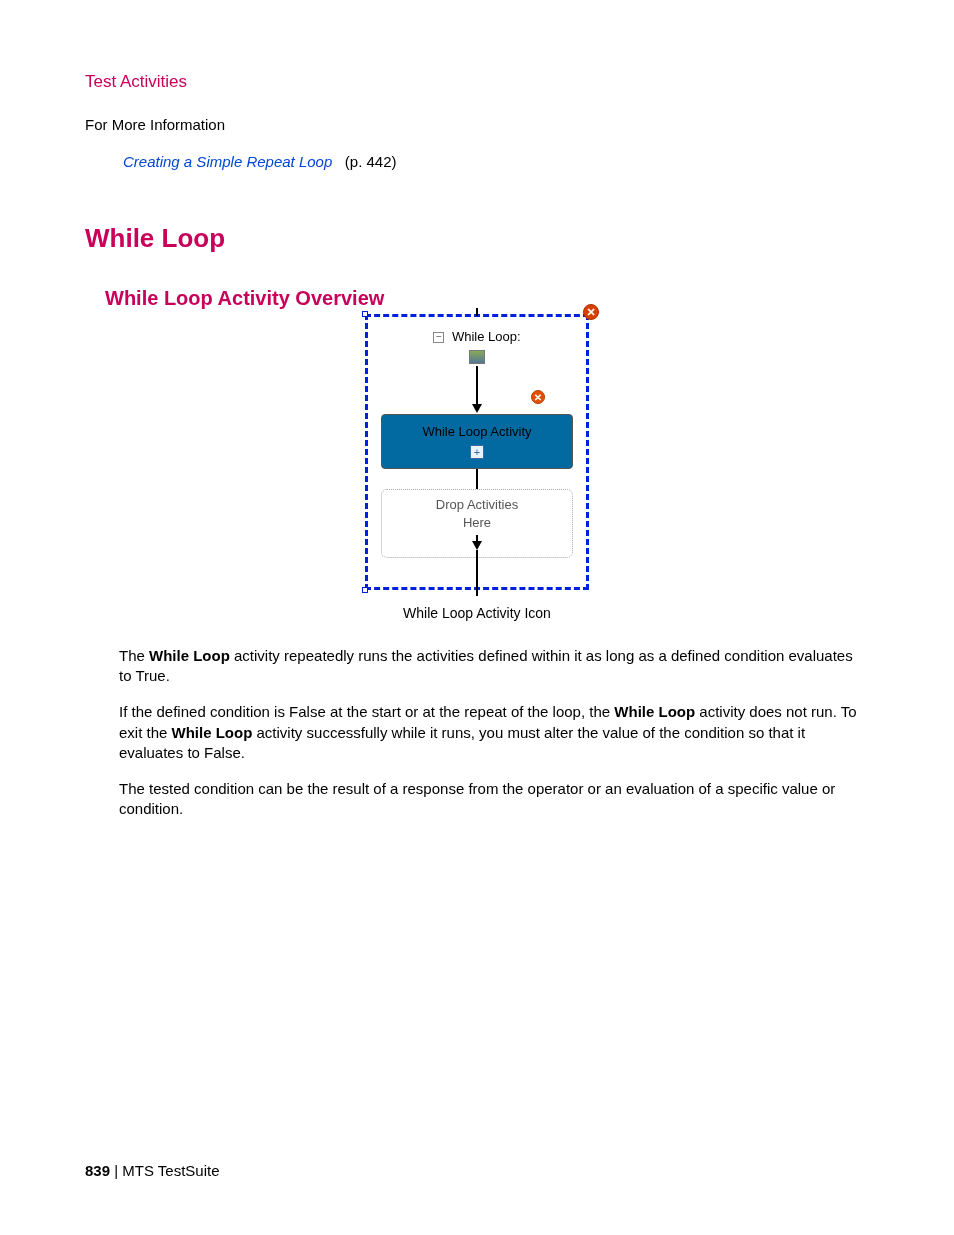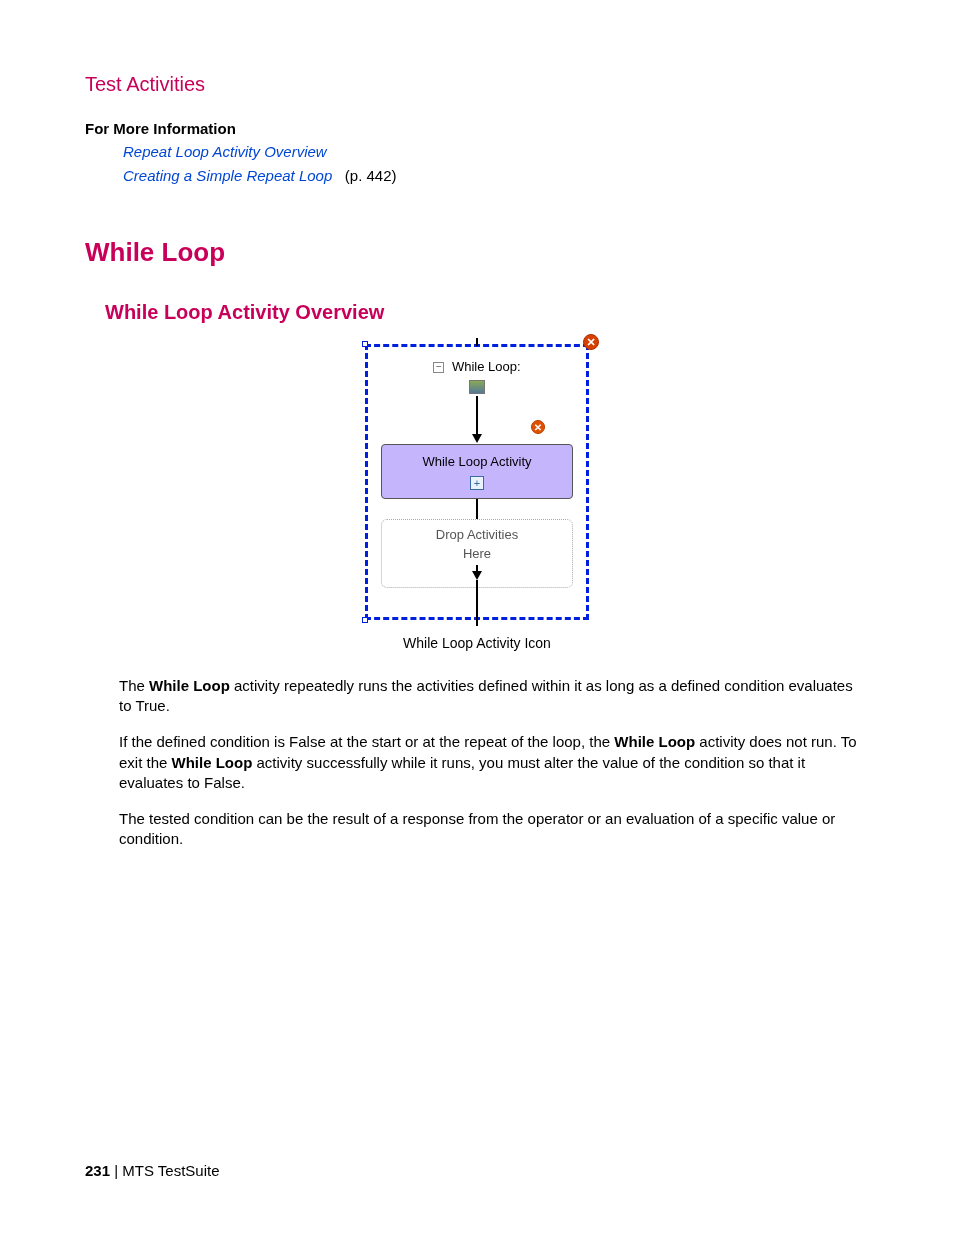--- a/index.html
+++ b/index.html
@@ -9,27 +9,27 @@
       height: 1235px;
       background: #fff;
       position: relative;
       padding: 70px 85px 50px 85px;
       font-size: 15px;
       line-height: 1.4;
       color: #000;
     }
     .header-link {
       color: #c8005a;
-      font-size: 20px;
+      font-size: 17px;
       margin-bottom: 20px;
     }
     .fmi-heading {
-      font-weight: bold;
-      font-size: 15px;
-      margin-bottom: 2px;
+      font-weight: normal;
+      font-size: 15px;
+      margin-bottom: 16px;
     }
     .fmi-indent {
       padding-left: 38px;
     }
     .fmi-sub {
       font-weight: bold;
       font-size: 15px;
       margin-bottom: 3px;
     }
     .fmi-link {
@@ -45,21 +45,21 @@
       color: #c8005a;
       font-size: 26px;
       font-weight: bold;
       margin-top: 48px;
       margin-bottom: 28px;
     }
     .h2 {
       color: #c8005a;
       font-size: 20px;
       font-weight: bold;
-      margin-bottom: 18px;
+      margin-bottom: 2px;
       padding-left: 20px;
     }
     .diagram-wrap {
       display: flex;
       justify-content: center;
       margin-bottom: 14px;
     }
     .diagram {
       position: relative;
       width: 224px;
@@ -136,21 +136,21 @@
       background: linear-gradient(#8a5, #579);
       border: 1px solid #777;
     }
     .inner-box {
       position: absolute;
       top: 100px;
       left: 16px;
       right: 16px;
       border: 1px solid #555;
       border-radius: 4px;
-      background: #c4b5fd;
+      background: #0369a1;
       text-align: center;
       padding: 8px 4px 6px 4px;
       font-size: 13px;
     }
     .plus-icon {
       display: inline-block;
       width: 14px; height: 14px;
       border: 1px solid #3a6aaa;
       background: #eaf2fb;
       color: #3a6aaa;
@@ -220,21 +220,20 @@
     }
     .footer b { font-weight: bold; }
   </style>
 </head>
 <body>
 
 <div class="header-link">Test Activities</div>
 
 <div class="fmi-heading">For More Information</div>
 <div class="fmi-indent">
-  <div class="fmi-link">Repeat Loop Activity Overview</div>
   <div class="fmi-link">
     <span>Creating a Simple Repeat Loop</span>
     <span class="pg">&nbsp;&nbsp;<span>(p. 442)</span></span>
   </div>
 </div>
 
 <div class="h1">While Loop</div>
 <div class="h2">While Loop Activity Overview</div>
 
 <div class="diagram-wrap">
@@ -280,14 +279,14 @@
 
 <div class="para">
   <span>The </span><b>While Loop</b><span> activity repeatedly runs the activities defined within it as long as a defined condition evaluates to True.</span>
 </div>
 <div class="para">
   <span>If the defined condition is False at the start or at the repeat of the loop, the </span><b>While Loop</b><span> activity does not run. To exit the </span><b>While Loop</b><span> activity successfully while it runs, you must alter the value of the condition so that it evaluates to False.</span>
 </div>
 <div class="para">The tested condition can be the result of a response from the operator or an evaluation of a specific value or condition.</div>
 
 <div class="footer">
-  <b>231</b><span> | </span><span>MTS TestSuite</span>
+  <b>839</b><span> | </span><span>MTS TestSuite</span>
 </div>
 
 </body></html>

